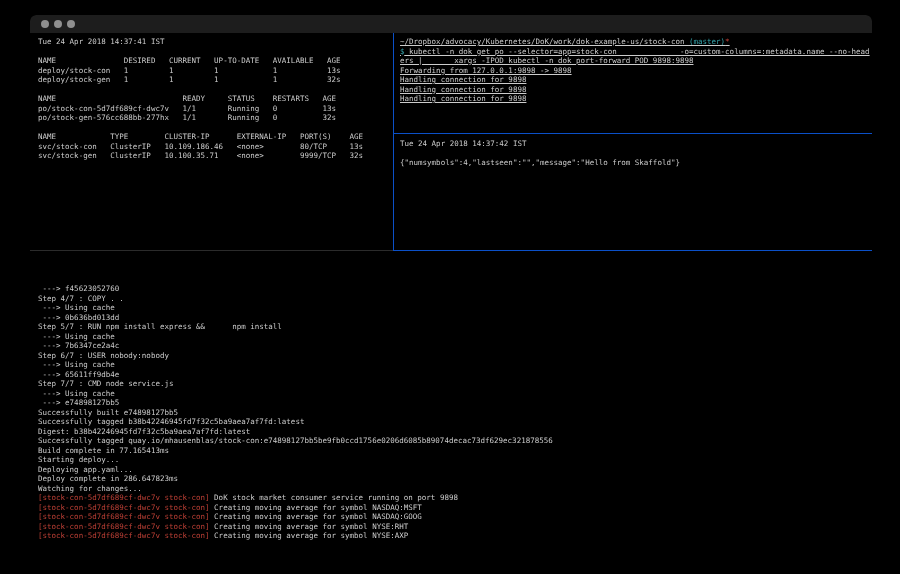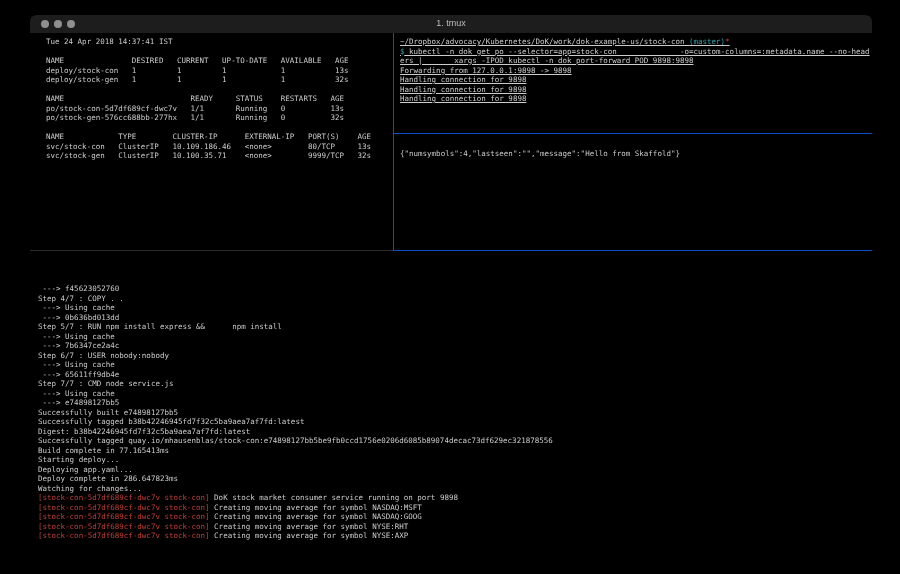--- a/index.html
+++ b/index.html
@@ -12,21 +12,21 @@
   .tl { position: absolute; top: 5px; width: 8px; height: 8px; border-radius: 50%;
     background: var(--c-trafficGray, #8f8f8f); }
   .tl1 { left: 11px; } .tl2 { left: 24px; } .tl3 { left: 37px; }
   .title-text { position: absolute; left: 0; right: 0; top: 3px; text-align: center;
     font-family: "Liberation Sans", sans-serif; font-size: 9px; color: #bdbdbd; }
   .pane { position: absolute; white-space: pre; overflow: hidden;
     font-size: 7.5px; line-height: 9.5px; color: var(--c-text, #cccccc); }
   .tline { height: 9.5px; }
   .c-cyan { color: var(--c-cyan, #35a5ad); }
   .c-red { color: var(--c-red, #bf4036); }
-  .pane-topleft { left: 8px; top: 18px; width: 363px; height: 217px; padding: 4px 0 0 8px; }
+  .pane-topleft { left: 0; top: 18px; width: 363px; height: 217px; padding: 4px 0 0 8px; }
   .vdiv { position: absolute; left: 363px; top: 18px; width: 1px; height: 218px;
     background: var(--c-borderBlue, #0b50c8); }
   .pane-topright { left: 364px; top: 18px; width: 478px; height: 100px; padding: 4px 0 0 6px; text-decoration: underline; }
   .hdiv-right { position: absolute; left: 364px; top: 118px; width: 478px; height: 1px;
     background: var(--c-borderBlue, #0b50c8); }
   .pane-midright { left: 364px; top: 119px; width: 478px; height: 116px; padding: 5px 0 0 6px; }
   .maindiv-gray { position: absolute; left: 0; top: 235px; width: 363px; height: 1px;
     background: var(--c-borderGray, #2b2b2b); }
   .maindiv-blue { position: absolute; left: 363px; top: 235px; width: 479px; height: 1px;
     background: var(--c-borderBlue, #0b50c8); }
@@ -44,32 +44,31 @@
 </style>
 </head>
 <body>
 
 <div class="window">
 
   <div class="titlebar">
     <span class="tl tl1"></span>
     <span class="tl tl2"></span>
     <span class="tl tl3"></span>
-    <div class="title-text">1. tmux</div>
   </div>
 
   <div class="pane pane-topleft"><div class="tline"><span>Tue 24 Apr 2018 14:37:41 IST</span></div><div class="tline"><span></span>&nbsp;</div><div class="tline"><span>NAME               DESIRED   CURRENT   UP-TO-DATE   AVAILABLE   AGE</span></div><div class="tline"><span>deploy/stock-con   1         1         1            1           13s</span></div><div class="tline"><span>deploy/stock-gen   1         1         1            1           32s</span></div><div class="tline"><span></span>&nbsp;</div><div class="tline"><span>NAME                            READY     STATUS    RESTARTS   AGE</span></div><div class="tline"><span>po/stock-con-5d7df689cf-dwc7v   1/1       Running   0          13s</span></div><div class="tline"><span>po/stock-gen-576cc688bb-277hx   1/1       Running   0          32s</span></div><div class="tline"><span></span>&nbsp;</div><div class="tline"><span>NAME            TYPE        CLUSTER-IP      EXTERNAL-IP   PORT(S)    AGE</span></div><div class="tline"><span>svc/stock-con   ClusterIP   10.109.186.46   &lt;none&gt;        80/TCP     13s</span></div><div class="tline"><span>svc/stock-gen   ClusterIP   10.100.35.71    &lt;none&gt;        9999/TCP   32s</span></div></div>
 
   <div class="vdiv"></div>
 
   <div class="pane pane-topright"><div class="tline"><span>~/Dropbox/advocacy/Kubernetes/DoK/work/dok-example-us/stock-con </span><span class="c-cyan">(master)</span><span class="c-red">*</span></div><div class="tline"><span class="c-cyan">$</span><span> kubectl -n dok get po --selector=app=stock-con              -o=custom-columns=:metadata.name --no-head</span></div><div class="tline"><span>ers |       xargs -IPOD kubectl -n dok port-forward POD 9898:9898</span></div><div class="tline"><span>Forwarding from 127.0.0.1:9898 -&gt; 9898</span></div><div class="tline"><span>Handling connection for 9898</span></div><div class="tline"><span>Handling connection for 9898</span></div><div class="tline"><span>Handling connection for 9898</span></div></div>
 
   <div class="hdiv-right"></div>
 
-  <div class="pane pane-midright"><div class="tline"><span></span>&nbsp;</div><div class="tline"><span>{"numsymbols":4,"lastseen":"","message":"Hello from Skaffold"}</span></div></div>
+  <div class="pane pane-midright"><div class="tline"><span>Tue 24 Apr 2018 14:37:42 IST</span></div><div class="tline"><span></span>&nbsp;</div><div class="tline"><span>{"numsymbols":4,"lastseen":"","message":"Hello from Skaffold"}</span></div></div>
 
   <div class="maindiv-gray"></div>
   <div class="maindiv-blue"></div>
 
   <div class="pane pane-bottom"><div class="tline"><span> ---&gt; f45623052760</span></div><div class="tline"><span>Step 4/7 : COPY . .</span></div><div class="tline"><span> ---&gt; Using cache</span></div><div class="tline"><span> ---&gt; 0b636bd013dd</span></div><div class="tline"><span>Step 5/7 : RUN npm install express &amp;&amp;      npm install</span></div><div class="tline"><span> ---&gt; Using cache</span></div><div class="tline"><span> ---&gt; 7b6347ce2a4c</span></div><div class="tline"><span>Step 6/7 : USER nobody:nobody</span></div><div class="tline"><span> ---&gt; Using cache</span></div><div class="tline"><span> ---&gt; 65611ff9db4e</span></div><div class="tline"><span>Step 7/7 : CMD node service.js</span></div><div class="tline"><span> ---&gt; Using cache</span></div><div class="tline"><span> ---&gt; e74898127bb5</span></div><div class="tline"><span>Successfully built e74898127bb5</span></div><div class="tline"><span>Successfully tagged b38b42246945fd7f32c5ba9aea7af7fd:latest</span></div><div class="tline"><span>Digest: b38b42246945fd7f32c5ba9aea7af7fd:latest</span></div><div class="tline"><span>Successfully tagged quay.io/mhausenblas/stock-con:e74898127bb5be9fb0ccd1756e0206d6085b89074decac73df629ec321878556</span></div><div class="tline"><span>Build complete in 77.165413ms</span></div><div class="tline"><span>Starting deploy...</span></div><div class="tline"><span>Deploying app.yaml...</span></div><div class="tline"><span>Deploy complete in 286.647823ms</span></div><div class="tline"><span>Watching for changes...</span></div><div class="tline"><span class="c-red">[stock-con-5d7df689cf-dwc7v stock-con]</span><span> DoK stock market consumer service running on port 9898</span></div><div class="tline"><span class="c-red">[stock-con-5d7df689cf-dwc7v stock-con]</span><span> Creating moving average for symbol NASDAQ:MSFT</span></div><div class="tline"><span class="c-red">[stock-con-5d7df689cf-dwc7v stock-con]</span><span> Creating moving average for symbol NASDAQ:GOOG</span></div><div class="tline"><span class="c-red">[stock-con-5d7df689cf-dwc7v stock-con]</span><span> Creating moving average for symbol NYSE:RHT</span></div><div class="tline"><span class="c-red">[stock-con-5d7df689cf-dwc7v stock-con]</span><span> Creating moving average for symbol NYSE:AXP</span></div></div>
 
 
 </div>
 
 </body></html>

